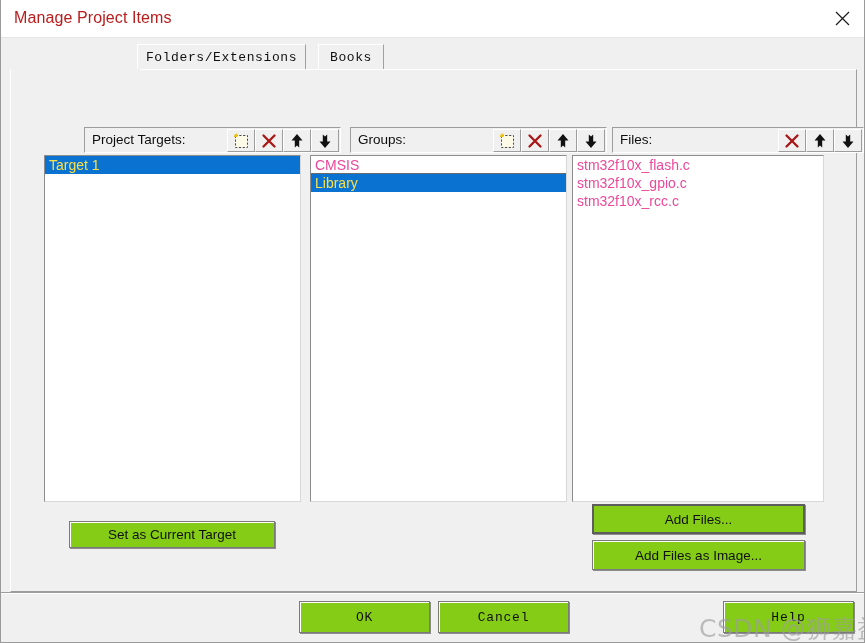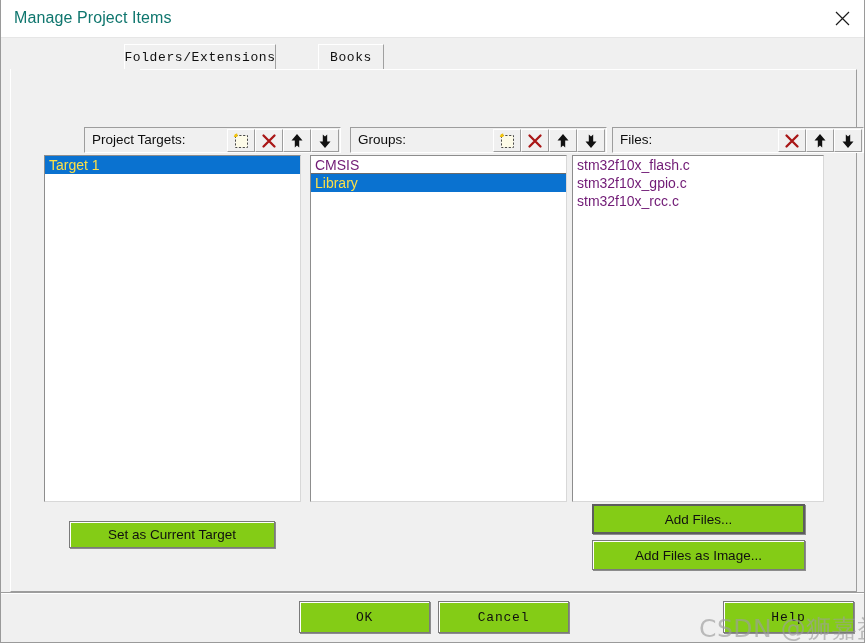--- a/index.html
+++ b/index.html
@@ -34,21 +34,21 @@
     height: 38px;
     background: #ffffff;
     border-bottom: 1px solid #e6e6e6;
     box-sizing: border-box;
   }
   .titlebar-text {
     position: absolute;
     left: 13px;
     top: 9px;
     font-size: 16px;
-    color: #0f766e;
+    color: #b91c1c;
     font-family: "Liberation Sans", sans-serif;
     letter-spacing: 0.1px;
     white-space: nowrap;
     text-align: center;
   }
   .close-btn {
     position: absolute;
     right: 0; top: 0;
     width: 47px;
     height: 37px;
@@ -171,21 +171,21 @@
     border: 1px solid #8d8d8d;
     border-right-color: #d8d8d8;
     border-bottom-color: #d8d8d8;
     overflow: hidden;
   }
   .list-item {
     height: 18px;
     line-height: 18px;
     padding-left: 4px;
     font-size: 14px;
-    color: #701a75;
+    color: #ec4899;
     font-family: "Liberation Sans", sans-serif;
     white-space: nowrap;
     cursor: default;
   }
   .list-item.selected {
     background: #0a72d0;
     color: #fde047;
   }
   .list-item.focusline {
     box-shadow: inset 0 -1px 0 0 #6b6b6b;
@@ -260,21 +260,21 @@
   <div class="titlebar">
     <div class="titlebar-text">Manage Project Items</div>
     <div class="close-btn">
       <svg width="17" height="17" viewBox="0 0 17 17">
         <path d="M2 2 L15 15 M15 2 L2 15" stroke="#1b1b1b" stroke-width="1.2" fill="none"></path>
       </svg>
     </div>
   </div>
 
   <div class="tabstrip">
-    <div class="tab" style="left:114px; width:152px;justify-content:center;">
+    <div class="tab" style="left:127px; width:169px;justify-content:center;">
       <span>Folders/Extensions</span>
     </div>
     <div class="tab" style="left:308px; width:66px;">
       <span>Books</span>
     </div>
     <div class="tab-underline-hide" style="left:1px; width:129px;"></div>
   </div>
 
   <div class="tabpage">
 

